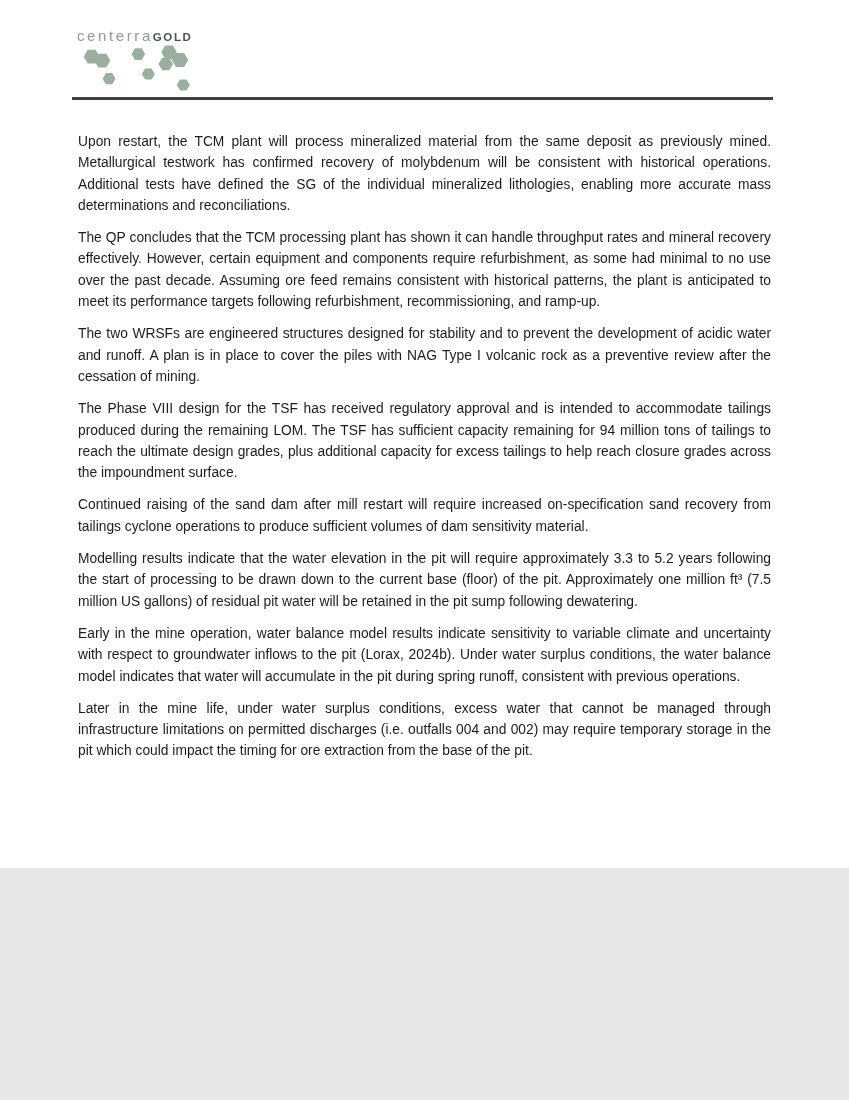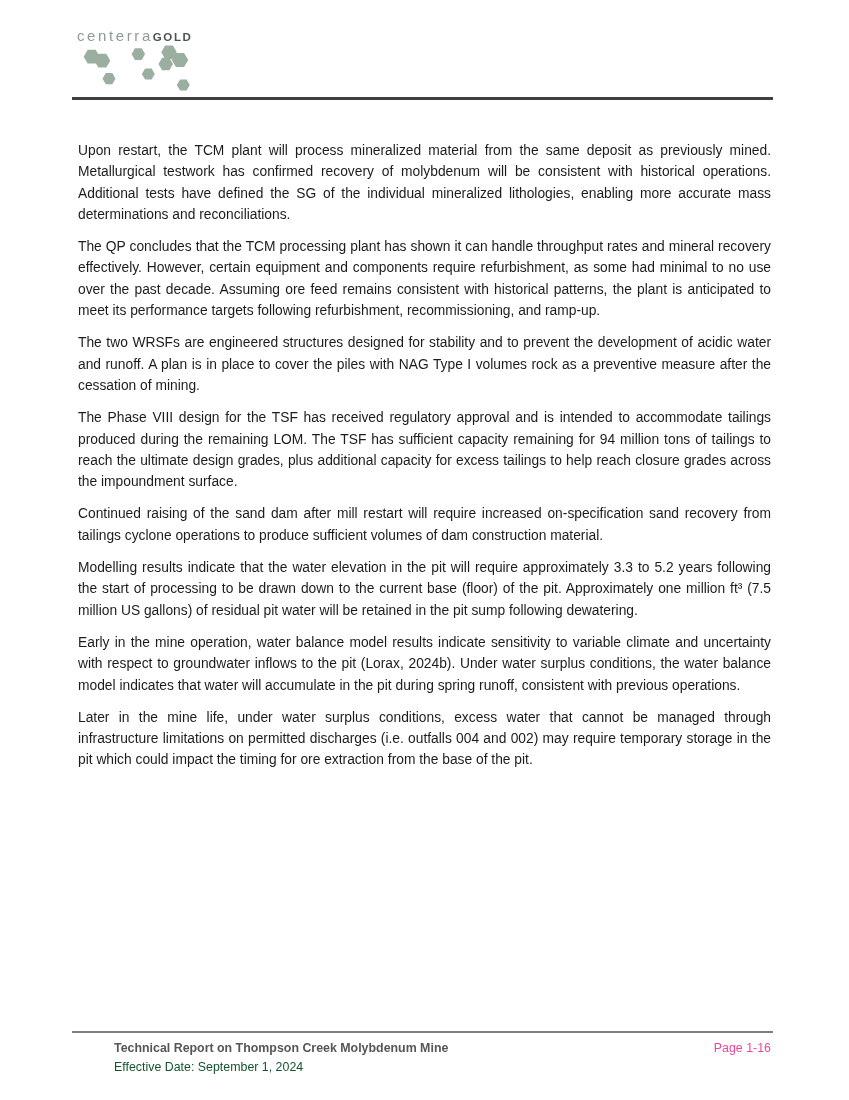--- a/index.html
+++ b/index.html
@@ -1,20 +1,20 @@
 <!DOCTYPE html>
 <html><head>
 <meta charset="utf-8">
 <style>
   * { margin: 0; padding: 0; box-sizing: border-box; }
   html, body { background: #e8e8e8; }
   .page {
     position: relative;
     width: 849px;
-    height: 1100px;
+    height: 868px;
     background: #ffffff;
     margin: 0 auto;
     font-family: "Liberation Sans", sans-serif;
     overflow: hidden;
   }
 
   
   .logo { position: absolute; left: 77px; top: 28px; }
   .wordmark { white-space: nowrap; line-height: 1; }
   .wm-main {
@@ -45,21 +45,21 @@
     position: absolute;
     left: 78px;
     top: 131px;
     width: 693px;
   }
   .content p {
     font-size: 13.8px;
     line-height: 21.3px;
     color: #1c1c1c;
     text-align: justify;
-    margin: 9px 0 11px 0;
+    margin: 0 0 11px 0;
   }
 
   
   .footer-rule {
     position: absolute;
     left: 72px;
     right: 76px;
     top: 1031px;
     height: 2px;
     background: #7f7f7f;
@@ -103,23 +103,23 @@
         <polygon points="84.8,30 81.6,35.6 75.1,35.6 71.8,30 75.1,24.4 81.6,24.4"></polygon>
         <polygon points="119.8,41 116.6,46.6 110.1,46.6 106.8,41 110.1,35.4 116.6,35.4"></polygon>
       </svg>
     </div>
     <div class="header-rule"></div>
   </header>
 
   <main class="content">
     <p>Upon restart, the TCM plant will process mineralized material from the same deposit as previously mined. Metallurgical testwork has confirmed recovery of molybdenum will be consistent with historical operations. Additional tests have defined the SG of the individual mineralized lithologies, enabling more accurate mass determinations and reconciliations.</p>
     <p>The QP concludes that the TCM processing plant has shown it can handle throughput rates and mineral recovery effectively. However, certain equipment and components require refurbishment, as some had minimal to no use over the past decade. Assuming ore feed remains consistent with historical patterns, the plant is anticipated to meet its performance targets following refurbishment, recommissioning, and ramp-up.</p>
-    <p>The two WRSFs are engineered structures designed for stability and to prevent the development of acidic water and runoff. A plan is in place to cover the piles with NAG Type I volumes rock as a preventive measure after the cessation of mining.</p>
+    <p>The two WRSFs are engineered structures designed for stability and to prevent the development of acidic water and runoff. A plan is in place to cover the piles with NAG Type I volcanic rock as a preventive review after the cessation of mining.</p>
     <p>The Phase VIII design for the TSF has received regulatory approval and is intended to accommodate tailings produced during the remaining LOM. The TSF has sufficient capacity remaining for 94 million tons of tailings to reach the ultimate design grades, plus additional capacity for excess tailings to help reach closure grades across the impoundment surface.</p>
-    <p>Continued raising of the sand dam after mill restart will require increased on-specification sand recovery from tailings cyclone operations to produce sufficient volumes of dam construction material.</p>
+    <p>Continued raising of the sand dam after mill restart will require increased on-specification sand recovery from tailings cyclone operations to produce sufficient volumes of dam sensitivity material.</p>
     <p>Modelling results indicate that the water elevation in the pit will require approximately 3.3 to 5.2 years following the start of processing to be drawn down to the current base (floor) of the pit. Approximately one million ft³ (7.5 million US gallons) of residual pit water will be retained in the pit sump following dewatering.</p>
     <p>Early in the mine operation, water balance model results indicate sensitivity to variable climate and uncertainty with respect to groundwater inflows to the pit (Lorax, 2024b). Under water surplus conditions, the water balance model indicates that water will accumulate in the pit during spring runoff, consistent with previous operations.</p>
     <p>Later in the mine life, under water surplus conditions, excess water that cannot be managed through infrastructure limitations on permitted discharges (i.e. outfalls 004 and 002) may require temporary storage in the pit which could impact the timing for ore extraction from the base of the pit.</p>
   </main>
 
   <div class="footer-rule"></div>
   <footer class="footer">
     <div>
       <div class="footer-title">Technical Report on Thompson Creek Molybdenum Mine</div>
       <div class="footer-date">Effective Date: September 1, 2024</div>

